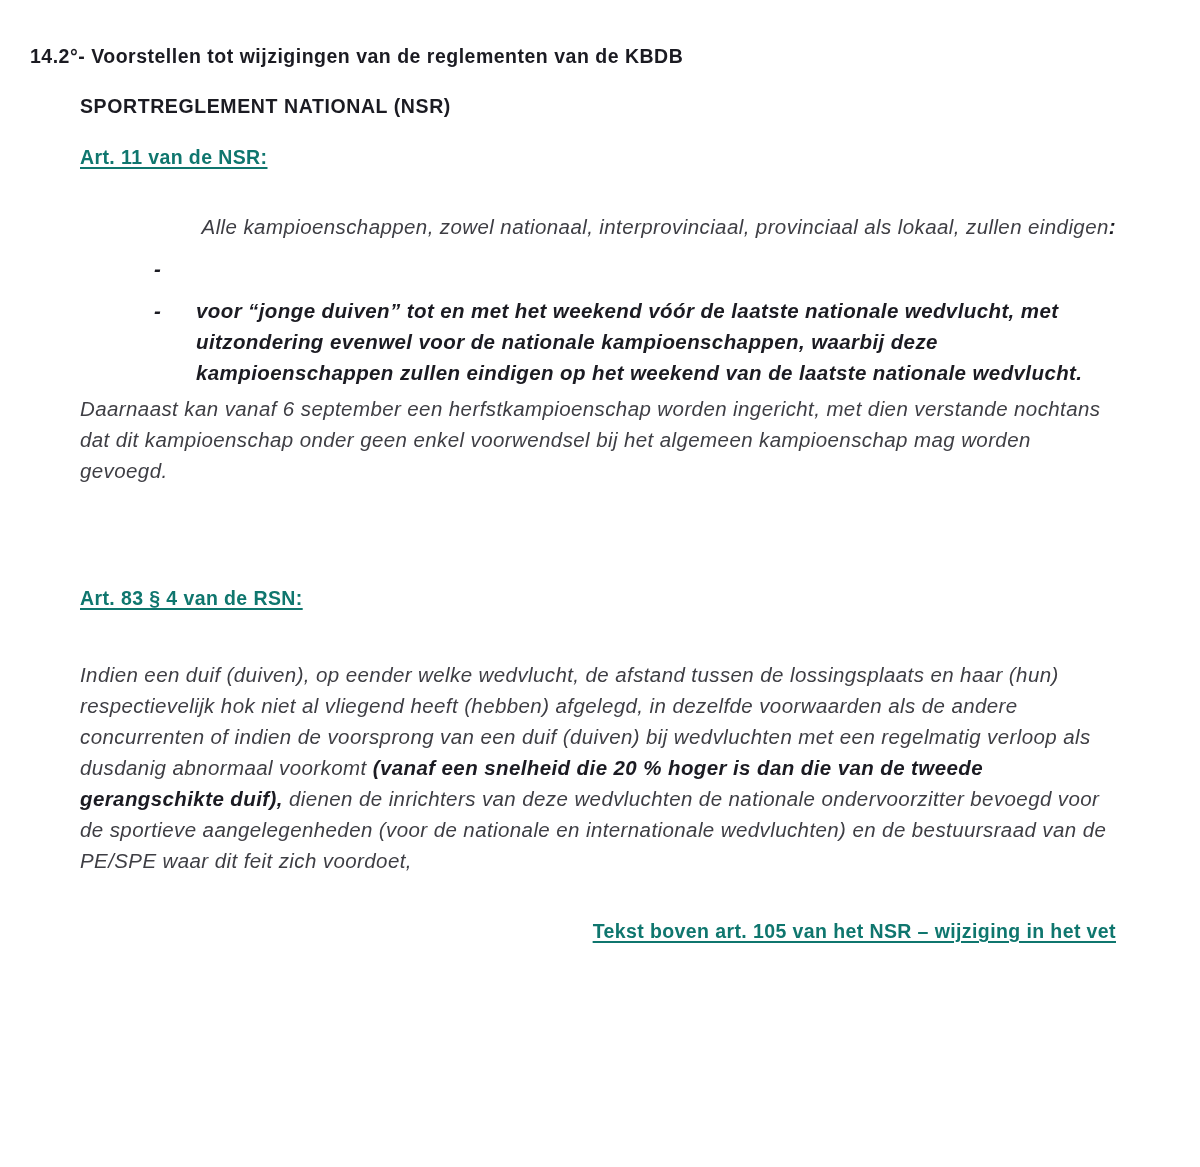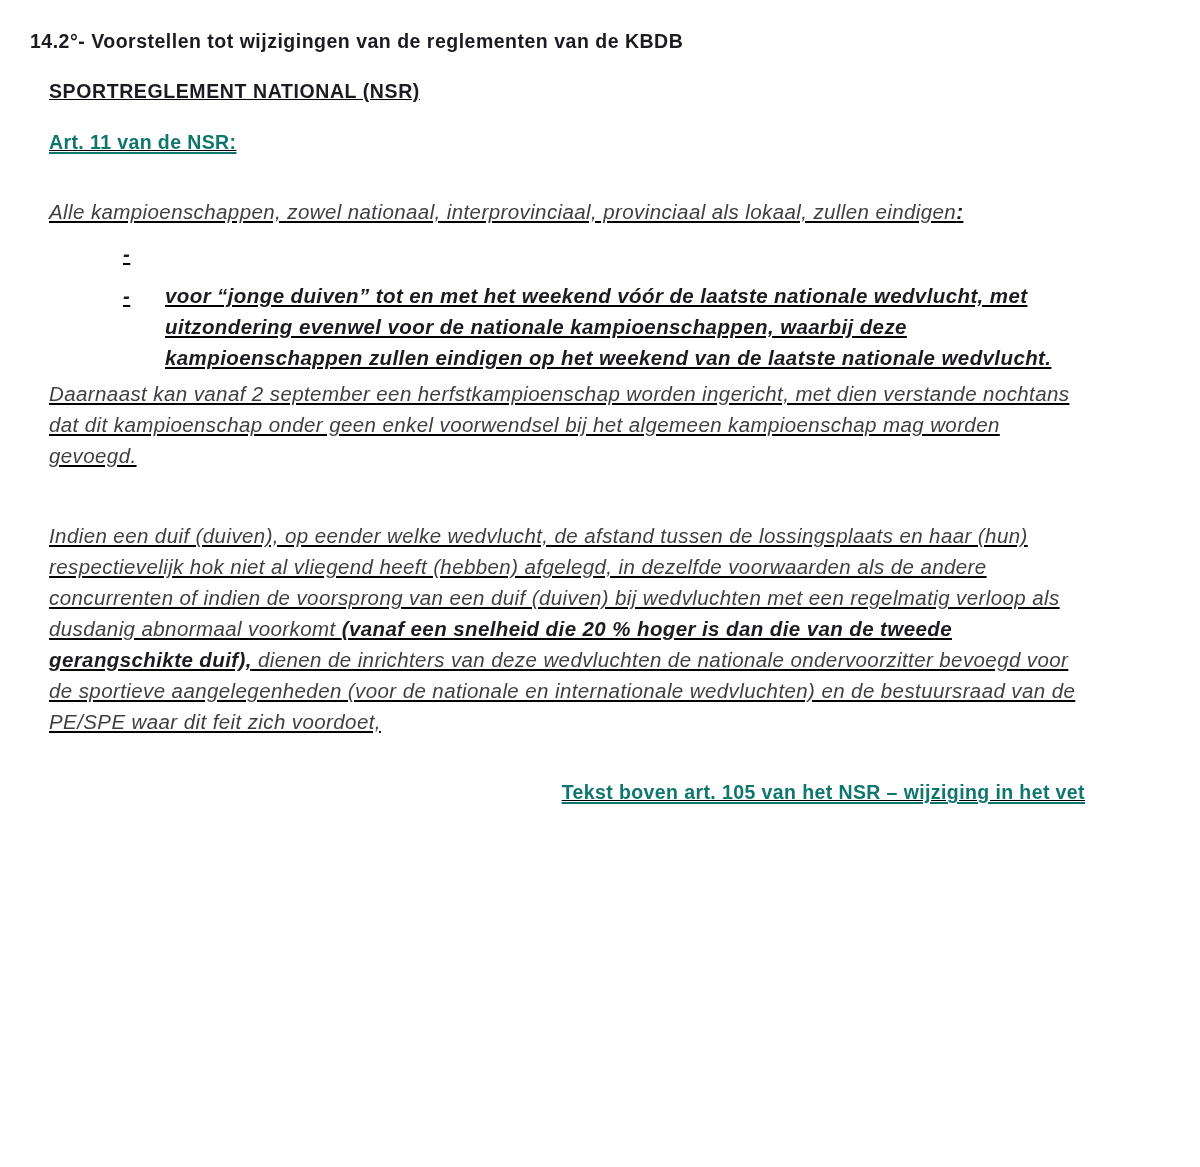--- a/index.html
+++ b/index.html
@@ -6,37 +6,36 @@
   html, body { background: #ffffff; }
   body {
     width: 1200px;
     height: 1167px;
     font-family: "Liberation Sans", "DejaVu Sans", sans-serif;
     overflow: hidden;
   }
   .page {
     width: 1200px;
     height: 1167px;
-    padding-top: 29px;
+    padding-top: 44px;
     overflow: hidden;
     background: #ffffff;
   }
   .title {
     margin-left: 30px;
     margin-right: 40px;
     font-size: 19.5px;
     line-height: 24px;
     font-weight: 700;
     letter-spacing: 0.5px;
     color: #1b1b22;
   }
   .content {
-    margin-left: 49px;
+    margin-left: 80px;
     width: 1036px;
-    text-decoration: underline;
   }
   .subtitle {
     margin-top: 26px;
     font-size: 19.5px;
     line-height: 24px;
     font-weight: 700;
     letter-spacing: 0.6px;
     color: #1b1b22;
   }
   .art-heading {
@@ -52,21 +51,21 @@
   .h-art11  { margin-top: 27px; }
   .h-art83  { margin-top: 100px; }
   .h-art105 { margin-top: 43px; text-align: right; }
   .body-text {
     font-size: 20.5px;
     line-height: 31px;
     font-style: italic;
     letter-spacing: 0.4px;
     color: #3e3e44;
   }
-  .intro { margin-top: 42px; }
+  .intro { margin-top: 42px; text-align: right; }
   .colon-bold { font-weight: 700; color: #1b1b22; }
   .bullets { margin-top: 11px; }
   .bullet {
     display: flex;
     margin-top: 11px;
     font-size: 20.5px;
     line-height: 31px;
     font-style: italic;
     font-weight: 700;
     letter-spacing: 0.4px;
@@ -104,22 +103,23 @@
         <span class="bullet-marker">-</span>
       </div>
 
       <div class="bullet">
         <span class="bullet-marker">-</span>
         <span class="bullet-text">voor “jonge duiven” tot en met het weekend vóór de laatste nationale wedvlucht, met uitzondering evenwel voor de nationale kampioenschappen, waarbij deze kampioenschappen zullen eindigen op het weekend van de laatste nationale wedvlucht.</span>
       </div>
 
     </div>
 
-    <p class="body-text note">Daarnaast kan vanaf 2 september een herfstkampioenschap worden ingericht, met dien verstande nochtans dat dit kampioenschap onder geen enkel voorwendsel bij het algemeen kampioenschap mag worden gevoegd.</p>
+    <p class="body-text note">Daarnaast kan vanaf 6 september een herfstkampioenschap worden ingericht, met dien verstande nochtans dat dit kampioenschap onder geen enkel voorwendsel bij het algemeen kampioenschap mag worden gevoegd.</p>
 
+    <div class="art-heading h-art83">Art. 83 § 4 van de RSN:</div>
 
     <p class="body-text art83-body"><span>Indien een duif (duiven), op eender welke wedvlucht, de afstand tussen de lossingsplaats en haar (hun) respectievelijk hok niet al vliegend heeft (hebben) afgelegd, in dezelfde voorwaarden als de andere concurrenten of indien de voorsprong van een duif (duiven) bij wedvluchten met een regelmatig verloop als dusdanig abnormaal voorkomt </span><span class="b">(vanaf een snelheid die 20 % hoger is dan die van de tweede gerangschikte duif),</span><span> dienen de inrichters van deze wedvluchten de nationale ondervoorzitter bevoegd voor de sportieve aangelegenheden (voor de nationale en internationale wedvluchten) en de bestuursraad van de PE/SPE waar dit feit zich voordoet,</span></p>
 
     <div class="art-heading h-art105">Tekst boven art. 105 van het NSR – wijziging in het vet</div>
 
 
   </div>
 
 </div>
 

